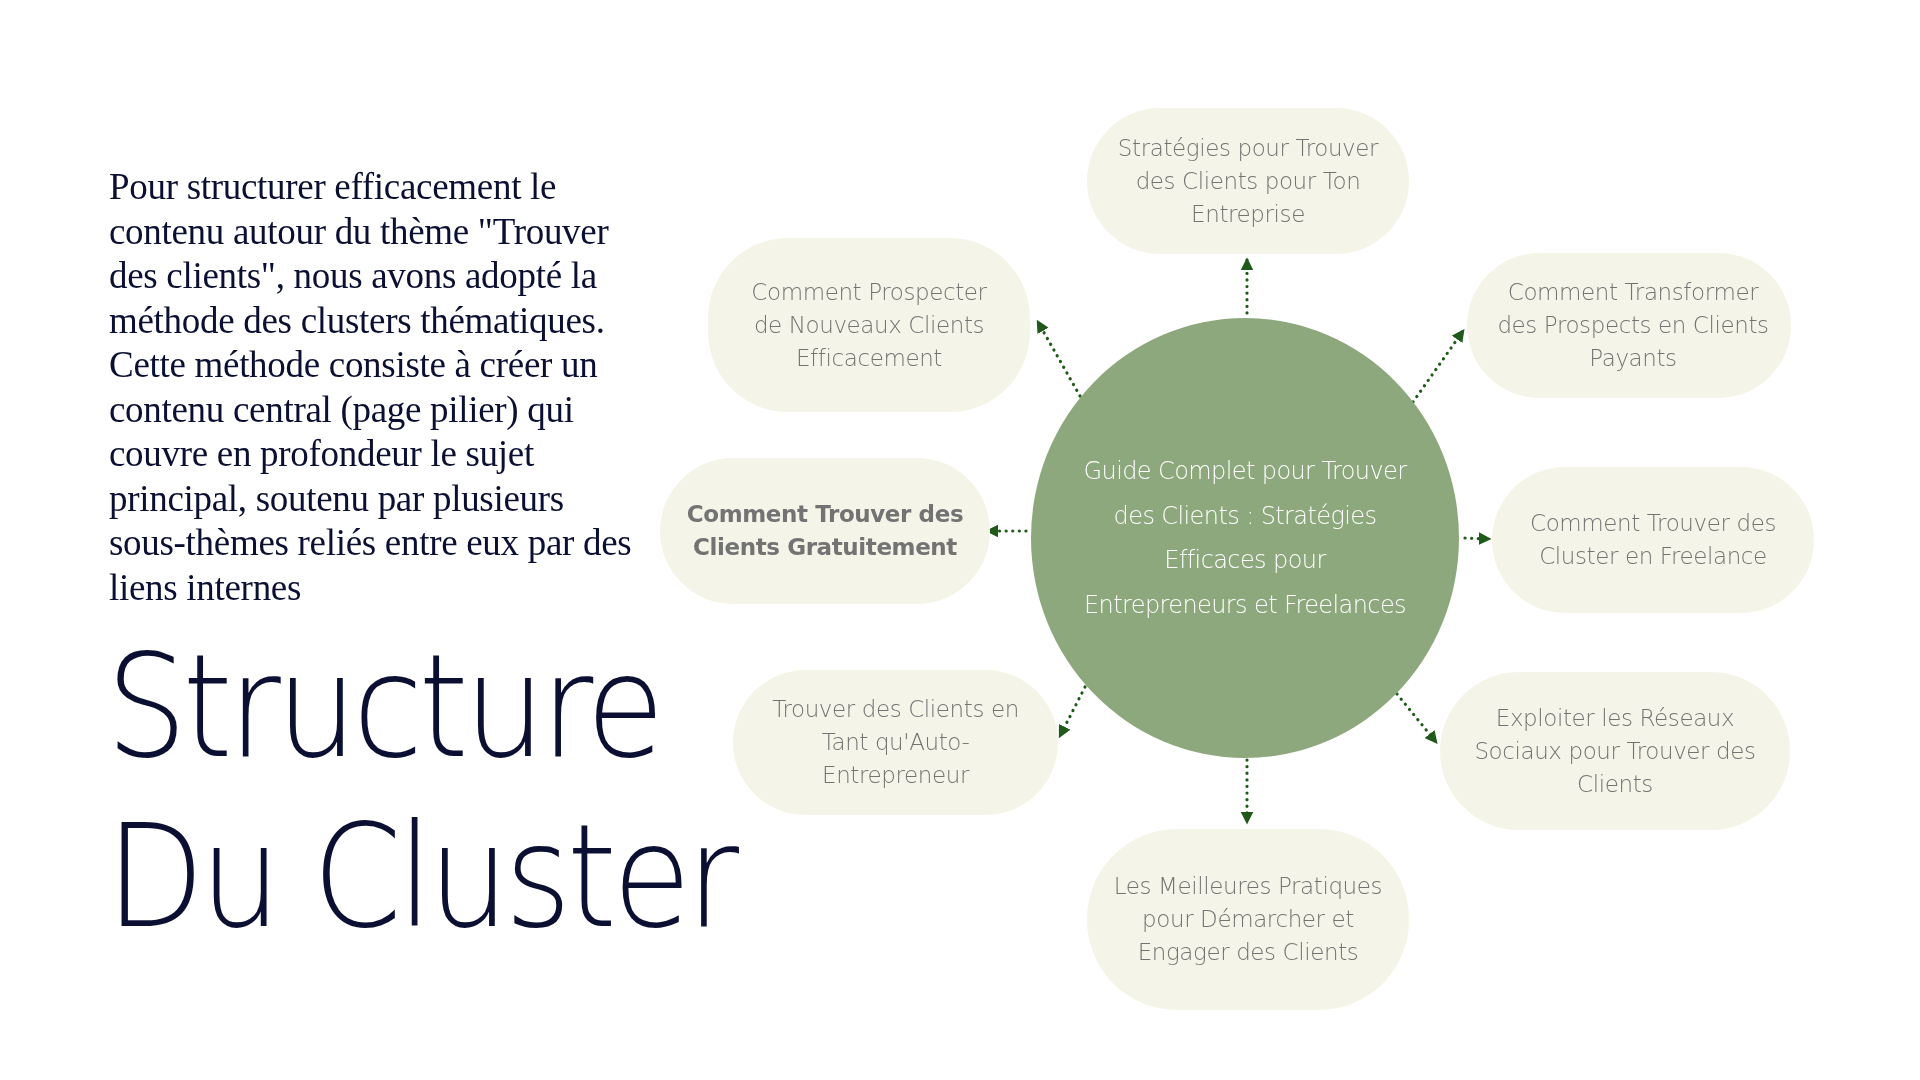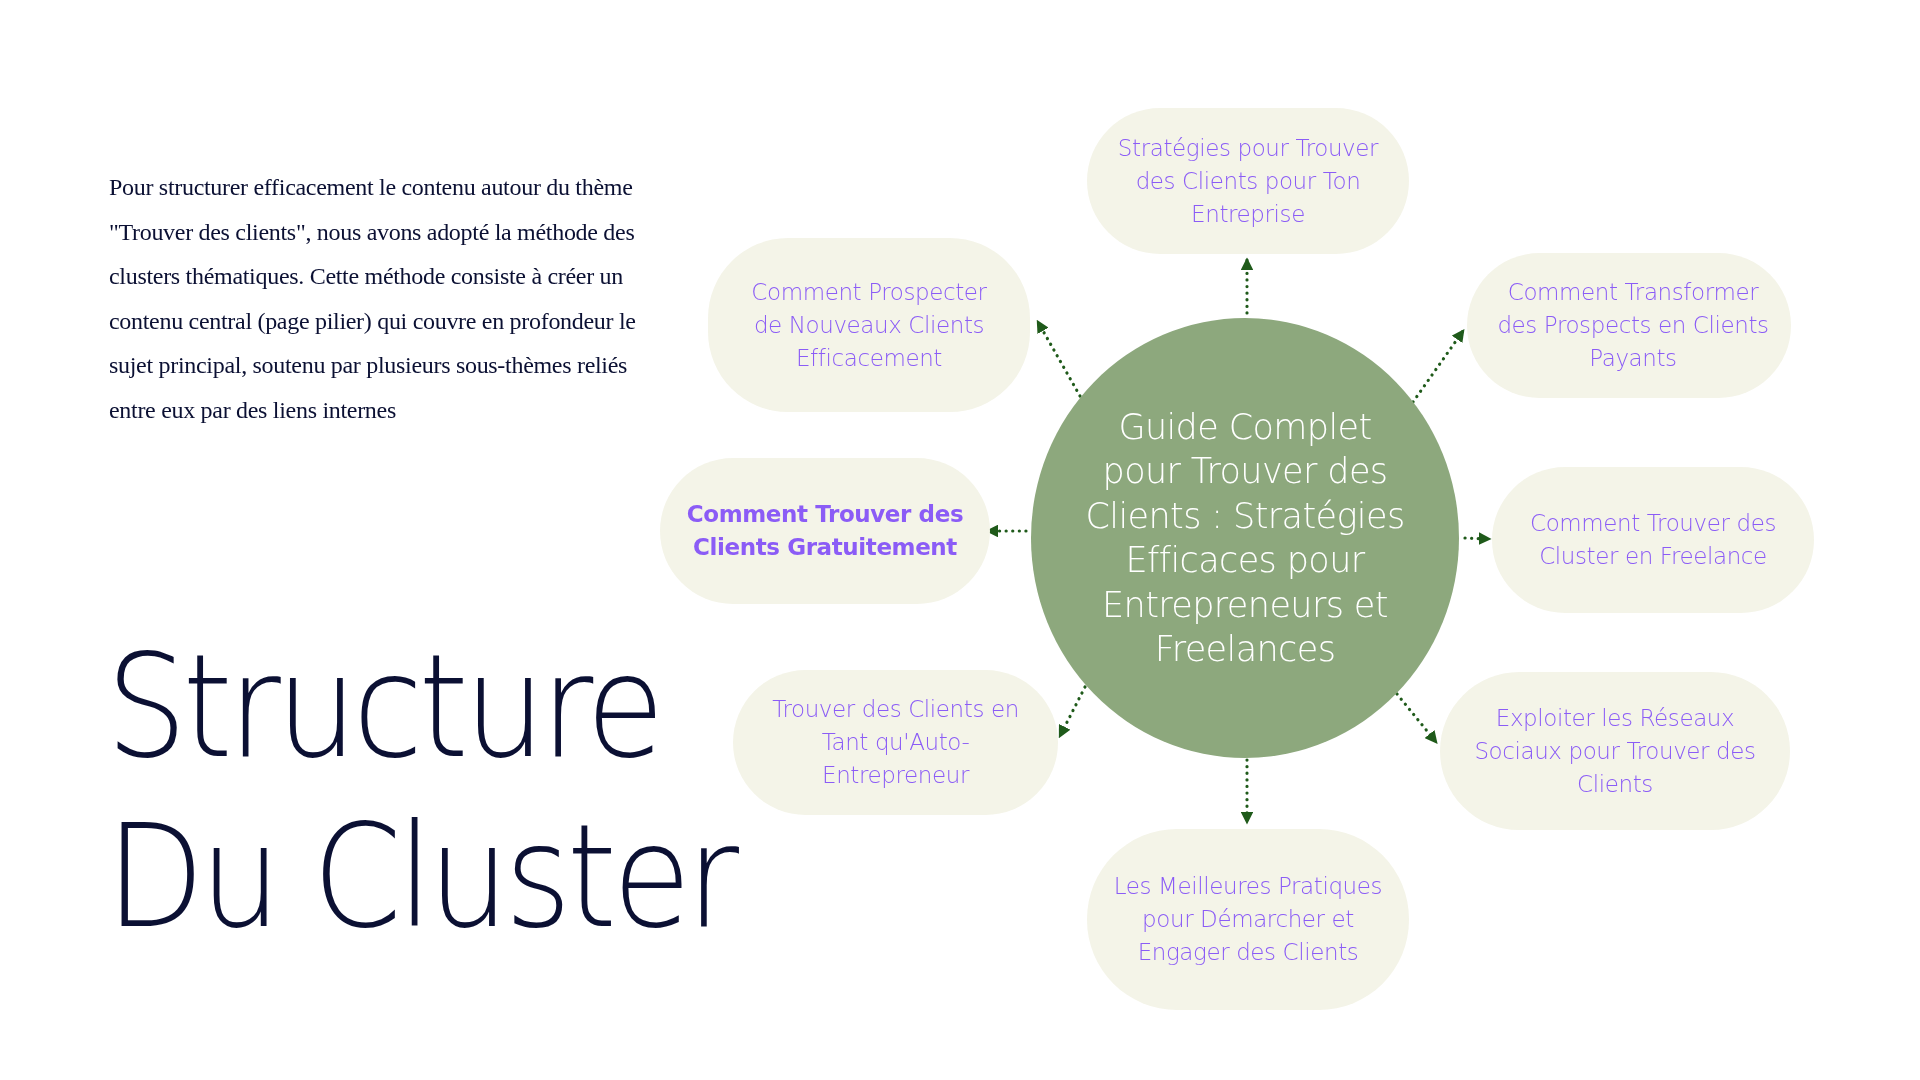--- a/index.html
+++ b/index.html
@@ -3,47 +3,47 @@
 <meta charset="utf-8">
 <style>
   html, body { margin: 0; padding: 0; }
   body {
     width: 1920px; height: 1080px; background: #ffffff; position: relative; overflow: hidden;
     font-family: "DejaVu Sans", sans-serif;
   }
   .intro {
     position: absolute; left: 109px; top: 165px; width: 540px;
     font-family: "Liberation Serif", "DejaVu Serif", serif;
-    font-size: 24px; line-height: 44.5px; color: #0b1033;
+    font-size: 37px; line-height: 44.5px; color: #0b1033;
     letter-spacing: -0.3px;
   }
   .title {
     position: absolute; left: 106px; top: 622px;
     font-family: "DejaVu Sans", sans-serif; font-weight: 300;
     font-size: 142px; line-height: 170px; color: #0b1033;
     letter-spacing: -5px;
     transform: scaleX(0.9); transform-origin: left top;
   }
   .title span { display: block; }
   svg.links { position: absolute; left: 0; top: 0; width: 1920px; height: 1080px; }
   .hub {
     position: absolute; left: 1031px; top: 318px; width: 428px; height: 440px;
     border-radius: 50%; background: #8da87d;
     display: flex; align-items: center; justify-content: center; text-align: center;
   }
   .hub-text {
     color: #ffffff; font-family: "DejaVu Sans", sans-serif; font-weight: 300;
-    font-size: 35px; line-height: 44.5px; width: 330px; letter-spacing: -0.6px;
+    font-size: 24px; line-height: 44.5px; width: 330px; letter-spacing: -0.6px;
   }
   .node {
     position: absolute; background: #f4f4e8; border-radius: 80px;
     display: flex; align-items: center; justify-content: center; text-align: center;
   }
   .node-text {
-    color: #8b5cf6; font-family: "DejaVu Sans", sans-serif; font-weight: 300;
+    color: #737373; font-family: "DejaVu Sans", sans-serif; font-weight: 300;
     font-size: 23px; line-height: 33px; letter-spacing: -0.4px;
   }
 </style>
 </head>
 <body>
 
 <div class="intro">Pour structurer efficacement le contenu autour du thème "Trouver des clients", nous avons adopté la méthode des clusters thématiques. Cette méthode consiste à créer un contenu central (page pilier) qui couvre en profondeur le sujet principal, soutenu par plusieurs sous-thèmes reliés entre eux par des liens internes</div>
 
 <div class="title">
   <span>Structure</span>

